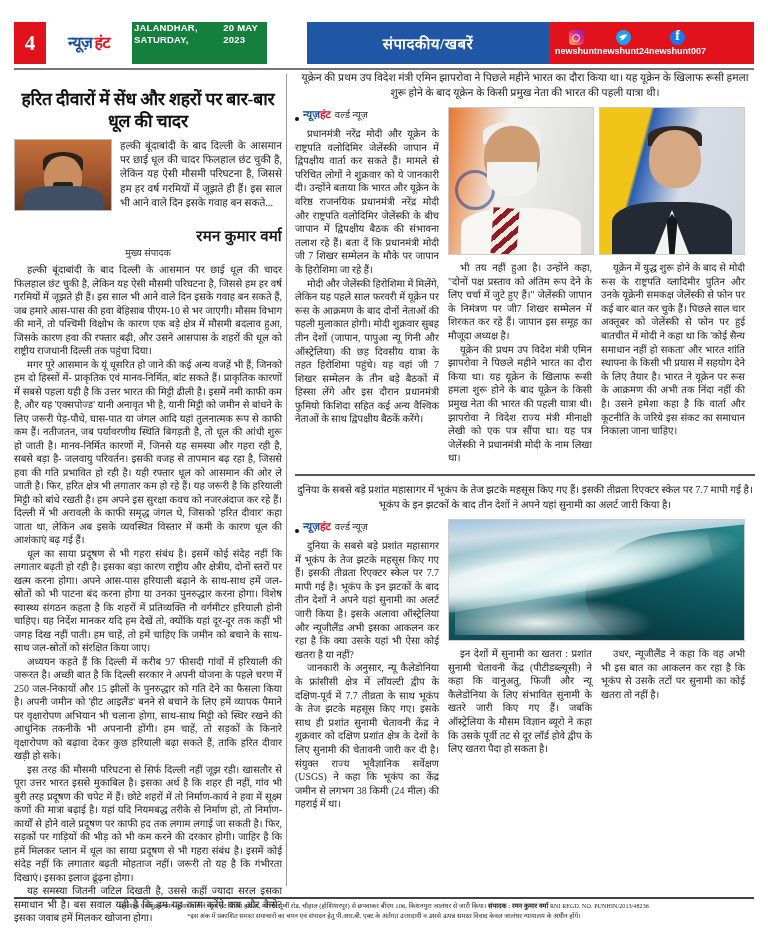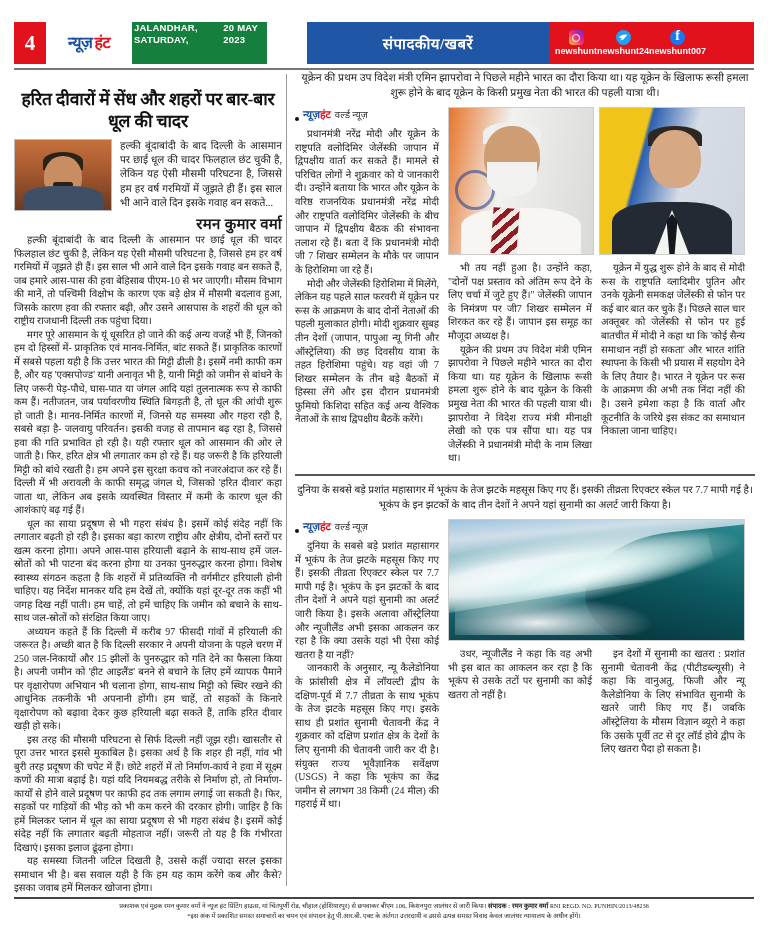--- a/index.html
+++ b/index.html
@@ -105,21 +105,21 @@
   .ed-photo .body{
     position:absolute;left:50%;bottom:-4px;transform:translateX(-50%);
     width:80px;height:28px;border-radius:40% 40% 0 0;background:#3f4f66;
   }
   .ed-lead{
     font-family:"Liberation Serif",serif;font-size:10.3px;line-height:14.2px;
     text-align:justify;color:#222;flex:1;
   }
   .ed-author{
     text-align:right;font-family:"Liberation Serif",serif;font-weight:bold;
-    font-size:15px;margin-top:2px;letter-spacing:.3px;
+    font-size:15px;margin-top:14px;letter-spacing:.3px;
   }
   .ed-role{
     text-align:center;font-family:"Liberation Serif",serif;font-size:9.5px;
     margin-top:1px;margin-bottom:4px;color:#333;
   }
   .ed-body p{
     margin:0;font-family:"Liberation Serif",serif;font-size:9.9px;line-height:13.5px;
     text-align:justify;text-indent:13px;color:#1d1d1d;
   }
 
@@ -252,20 +252,21 @@
     <div class="ed-top">
       <div class="ed-photo">
         <div class="hair"></div>
         <div class="face"></div>
         <div class="mous"></div>
         <div class="body"></div>
       </div>
       <div class="ed-lead">हल्की बूंदाबांदी के बाद दिल्ली के आसमान पर छाई धूल की चादर फिलहाल छंट चुकी है, लेकिन यह ऐसी मौसमी परिघटना है, जिससे हम हर वर्ष गरमियों में जूझते ही हैं। इस साल भी आने वाले दिन इसके गवाह बन सकते...</div>
     </div>
     <div class="ed-author">रमन कुमार वर्मा</div>
+    <div class="ed-role">मुख्य संपादक</div>
     <div class="ed-body">
       <p>हल्की बूंदाबांदी के बाद दिल्ली के आसमान पर छाई धूल की चादर फिलहाल छंट चुकी है, लेकिन यह ऐसी मौसमी परिघटना है, जिससे हम हर वर्ष गरमियों में जूझते ही हैं। इस साल भी आने वाले दिन इसके गवाह बन सकते हैं, जब हमारे आस-पास की हवा बेहिसाब पीएम-10 से भर जाएगी। मौसम विभाग की मानें, तो पश्चिमी विक्षोभ के कारण एक बड़े क्षेत्र में मौसमी बदलाव हुआ, जिसके कारण हवा की रफ्तार बढ़ी, और उसने आसपास के शहरों की धूल को राष्ट्रीय राजधानी दिल्ली तक पहुंचा दिया।</p>
       <p>मगर पूरे आसमान के यूं धूसरित हो जाने की कई अन्य वजहें भी हैं, जिनको हम दो हिस्सों में- प्राकृतिक एवं मानव-निर्मित, बांट सकते हैं। प्राकृतिक कारणों में सबसे पहला यही है कि उत्तर भारत की मिट्टी ढीली है। इसमें नमी काफी कम है, और यह 'एक्सपोज्ड' यानी अनावृत भी है, यानी मिट्टी को जमीन से बांधने के लिए जरूरी पेड़-पौधे, घास-पात या जंगल आदि यहां तुलनात्मक रूप से काफी कम हैं। नतीजतन, जब पर्यावरणीय स्थिति बिगड़ती है, तो धूल की आंधी शुरू हो जाती है। मानव-निर्मित कारणों में, जिनसे यह समस्या और गहरा रही है, सबसे बड़ा है- जलवायु परिवर्तन। इसकी वजह से तापमान बढ़ रहा है, जिससे हवा की गति प्रभावित हो रही है। यही रफ्तार धूल को आसमान की ओर ले जाती है। फिर, हरित क्षेत्र भी लगातार कम हो रहे हैं। यह जरूरी है कि हरियाली मिट्टी को बांधे रखती है। हम अपने इस सुरक्षा कवच को नजरअंदाज कर रहे हैं। दिल्ली में भी अरावली के काफी समृद्ध जंगल थे, जिसको 'हरित दीवार' कहा जाता था, लेकिन अब इसके व्यवस्थित विस्तार में कमी के कारण धूल की आशंकाएं बढ़ गई हैं।</p>
       <p>धूल का साया प्रदूषण से भी गहरा संबंध है। इसमें कोई संदेह नहीं कि लगातार बढ़ती हो रही है। इसका बड़ा कारण राष्ट्रीय और क्षेत्रीय, दोनों स्तरों पर खत्म करना होगा। अपने आस-पास हरियाली बढ़ाने के साथ-साथ हमें जल-स्रोतों को भी पाटना बंद करना होगा या उनका पुनरुद्धार करना होगा। विशेष स्वास्थ्य संगठन कहता है कि शहरों में प्रतिव्यक्ति नौ वर्गमीटर हरियाली होनी चाहिए। यह निर्देश मानकर यदि हम देखें तो, क्योंकि यहां दूर-दूर तक कहीं भी जगह दिख नहीं पाती। हम चाहें, तो हमें चाहिए कि जमीन को बचाने के साथ-साथ जल-स्रोतों को संरक्षित किया जाए।</p>
       <p>अध्ययन कहते हैं कि दिल्ली में करीब 97 फीसदी गांवों में हरियाली की जरूरत है। अच्छी बात है कि दिल्ली सरकार ने अपनी योजना के पहले चरण में 250 जल-निकायों और 15 झीलों के पुनरुद्धार को गति देने का फैसला किया है। अपनी जमीन को 'हीट आइलैंड' बनने से बचाने के लिए हमें व्यापक पैमाने पर वृक्षारोपण अभियान भी चलाना होगा, साथ-साथ मिट्टी को स्थिर रखने की आधुनिक तकनीकें भी अपनानी होंगी। हम चाहें, तो सड़कों के किनारे वृक्षारोपण को बढ़ावा देकर कुछ हरियाली बढ़ा सकते हैं, ताकि हरित दीवार खड़ी हो सके।</p>
       <p>इस तरह की मौसमी परिघटना से सिर्फ दिल्ली नहीं जूझ रही। खासतौर से पूरा उत्तर भारत इससे मुकाबिल है। इसका अर्थ है कि शहर ही नहीं, गांव भी बुरी तरह प्रदूषण की चपेट में हैं। छोटे शहरों में तो निर्माण-कार्य ने हवा में सूक्ष्म कणों की मात्रा बढ़ाई है। यहां यदि नियमबद्ध तरीके से निर्माण हो, तो निर्माण-कार्यों से होने वाले प्रदूषण पर काफी हद तक लगाम लगाई जा सकती है। फिर, सड़कों पर गाड़ियों की भीड़ को भी कम करने की दरकार होगी। जाहिर है कि हमें मिलकर प्लान में धूल का साया प्रदूषण से भी गहरा संबंध है। इसमें कोई संदेह नहीं कि लगातार बढ़ती मोहताज नहीं। जरूरी तो यह है कि गंभीरता दिखाएं। इसका इलाज ढूंढ़ना होगा।</p>
       <p>यह समस्या जितनी जटिल दिखती है, उससे कहीं ज्यादा सरल इसका समाधान भी है। बस सवाल यही है कि हम यह काम करेंगे कब और कैसे? इसका जवाब हमें मिलकर खोजना होगा।</p>
     </div>
   </div>
 
@@ -339,24 +340,24 @@
 
         <div style="width:302px;">
           <div class="wave">
             <div class="barrel"></div>
             <div class="crest"></div>
             <div class="crest2"></div>
             <div class="spray"></div>
           </div>
           <div class="story-grid">
             <div class="scol">
+              <p>इन देशों में सुनामी का खतरा : प्रशांत सुनामी चेतावनी केंद्र (पीटीडब्ल्यूसी) ने कहा कि वानुअतु, फिजी और न्यू कैलेडोनिया के लिए संभावित सुनामी के खतरे जारी किए गए हैं। जबकि ऑस्ट्रेलिया के मौसम विज्ञान ब्यूरो ने कहा कि उसके पूर्वी तट से दूर लॉर्ड होवे द्वीप के लिए खतरा पैदा हो सकता है।</p>
+            </div>
+            <div class="scol">
               <p>उधर, न्यूजीलैंड ने कहा कि वह अभी भी इस बात का आकलन कर रहा है कि भूकंप से उसके तटों पर सुनामी का कोई खतरा तो नहीं है।</p>
-            </div>
-            <div class="scol">
-              <p>इन देशों में सुनामी का खतरा : प्रशांत सुनामी चेतावनी केंद्र (पीटीडब्ल्यूसी) ने कहा कि वानुअतु, फिजी और न्यू कैलेडोनिया के लिए संभावित सुनामी के खतरे जारी किए गए हैं। जबकि ऑस्ट्रेलिया के मौसम विज्ञान ब्यूरो ने कहा कि उसके पूर्वी तट से दूर लॉर्ड होवे द्वीप के लिए खतरा पैदा हो सकता है।</p>
             </div>
           </div>
         </div>
       </div>
     </article>
 
   </div>
 
   <div class="footrule"></div>
   <div class="footer">

